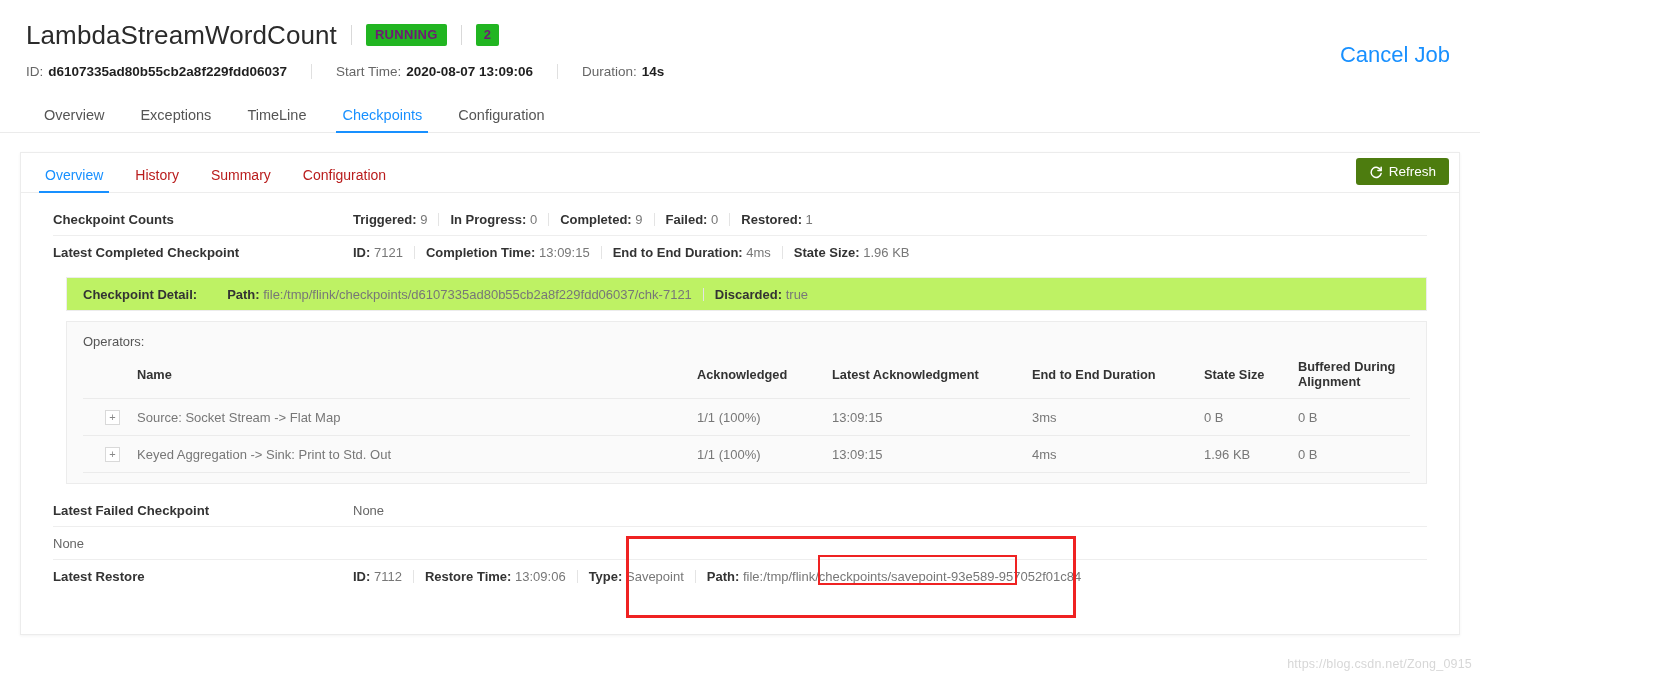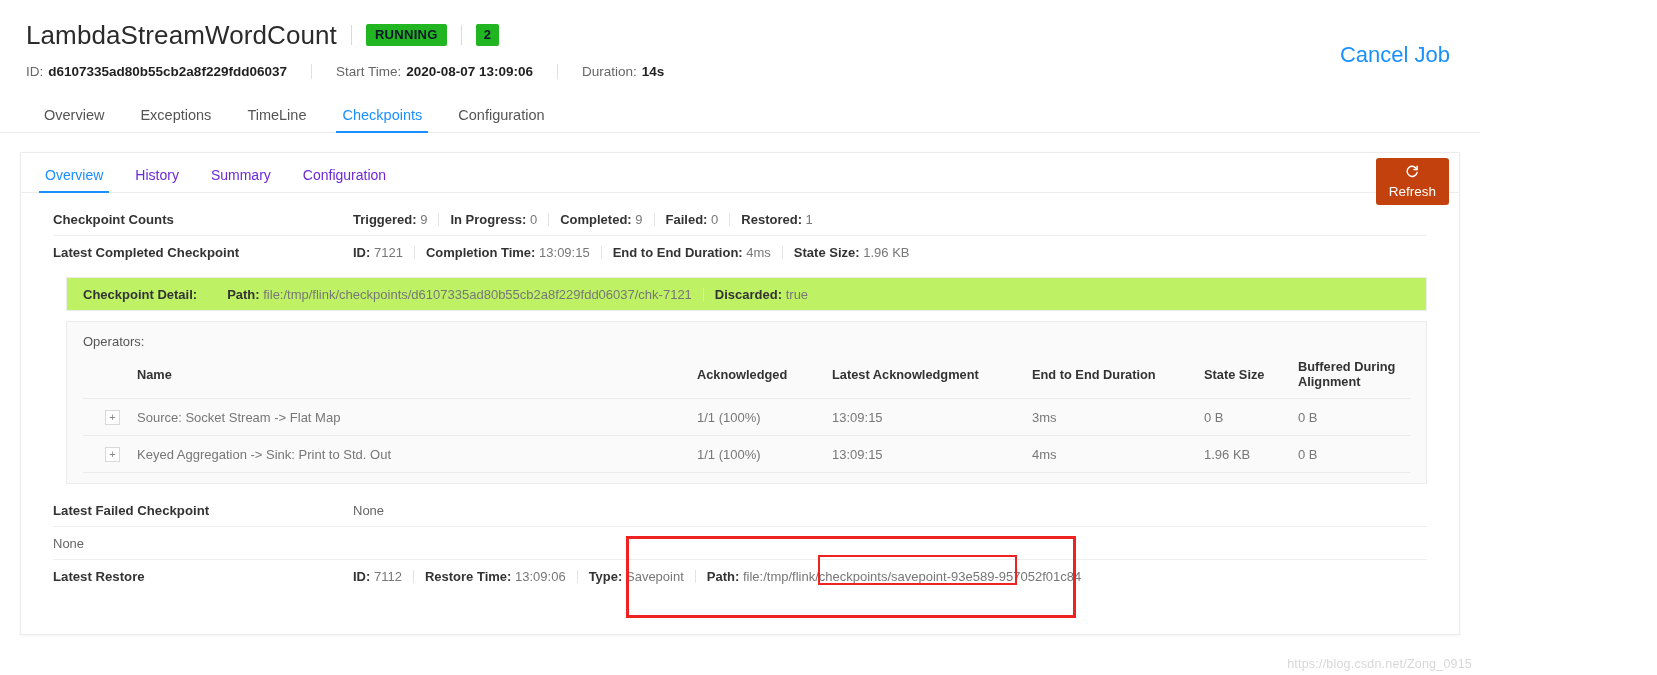--- a/index.html
+++ b/index.html
@@ -16,21 +16,21 @@
   .job-header { padding: 18px 26px 0 26px; }
   .title-row { display: flex; align-items: center; gap: 0; height: 34px; }
   .job-title {
     font-size: 26px; font-weight: 400; color: #2b2b2b; letter-spacing: .1px;
   }
   .sep-bar {
     display:inline-block; width:1px; height:20px; background:#d9d9d9; margin:0 14px;
   }
   .badge {
     display:inline-flex; align-items:center; justify-content:center;
-    background:#21b521; color:#0f172a; font-size:13px; font-weight:bold;
+    background:#21b521; color:#701a75; font-size:13px; font-weight:bold;
     padding:3px 9px; border-radius:2px; line-height:1.2; letter-spacing:.3px;
   }
   .badge.count { padding:3px 8px; }
 
   .meta-row {
     display:flex; align-items:center; margin-top:12px; font-size:13.5px; color:#555;
   }
   .meta-label { color:#666; }
   .meta-value { color:#1f1f1f; font-weight:bold; margin-left:5px; }
   .meta-sep { display:inline-block; width:1px; height:15px; background:#e0e0e0; margin:0 24px; }
@@ -59,31 +59,31 @@
   .card {
     position:absolute; left:20px; right:20px; top:152px; bottom:40px;
     background:#fff; border:1px solid #ececec;
     box-shadow:0 1px 3px rgba(0,0,0,.05);
   }
   .sub-tabs {
     display:flex; align-items:flex-end; height:40px; padding:0 8px;
     border-bottom:1px solid #ededed; position:relative;
   }
   .sub-tab {
-    font-size:14px; color:#6d28d9; padding:0 16px 9px 16px; cursor:pointer; position:relative;
+    font-size:14px; color:#b91c1c; padding:0 16px 9px 16px; cursor:pointer; position:relative;
   }
   .sub-tab.active { color:#1890ff; }
   .sub-tab.active::after {
     content:""; position:absolute; left:10px; right:10px; bottom:-1px; height:2px; background:#1890ff;
   }
   .refresh-btn {
     position:absolute; right:10px; top:5px;
-    background:#c2410c; color:#fff; border:none; border-radius:3px;
+    background:#4d7c0f; color:#fff; border:none; border-radius:3px;
     font-size:13.5px; padding:6px 13px; display:flex; align-items:center; gap:6px;
-    cursor:pointer; font-family:"Liberation Sans", sans-serif;flex-direction:column;
+    cursor:pointer; font-family:"Liberation Sans", sans-serif;
   }
   .refresh-icon { width:14px; height:14px; display:block; }
 
   .card-body { padding:10px 32px 0 32px; }
 
   
   .info-row {
     display:flex; align-items:center; min-height:33px;
     border-bottom:1px solid #eee; font-size:13px; padding:4px 0;
   }

